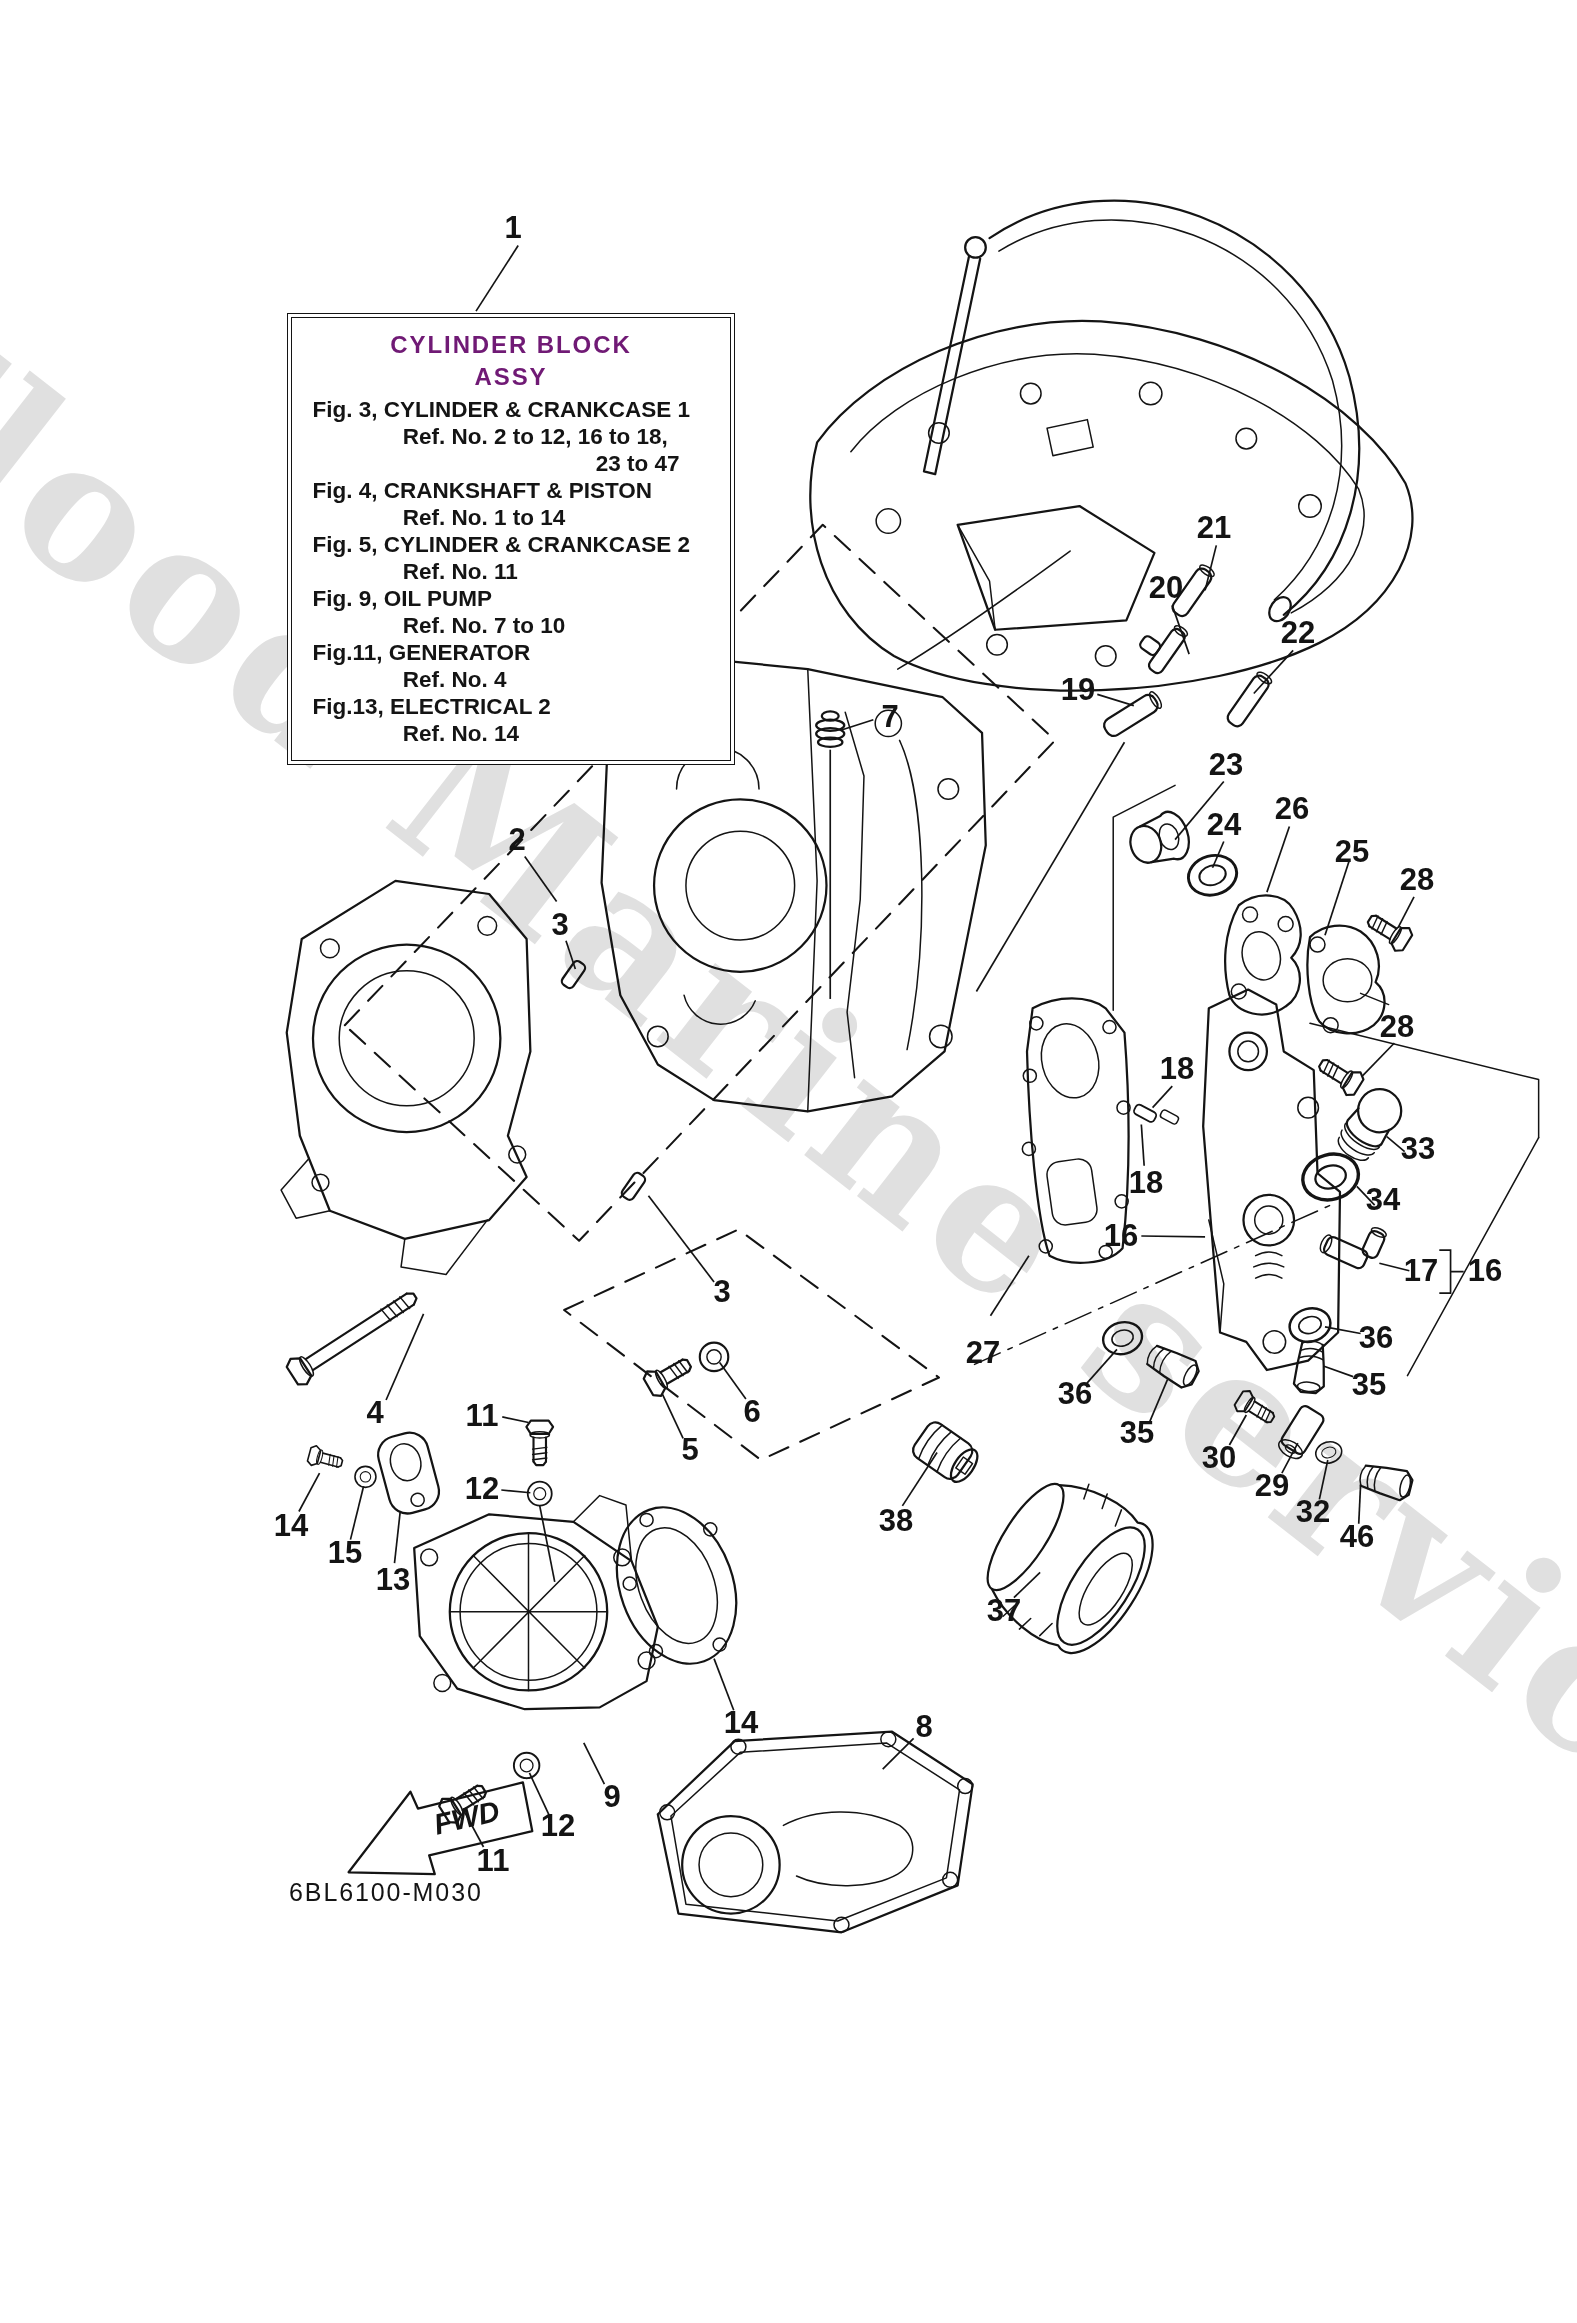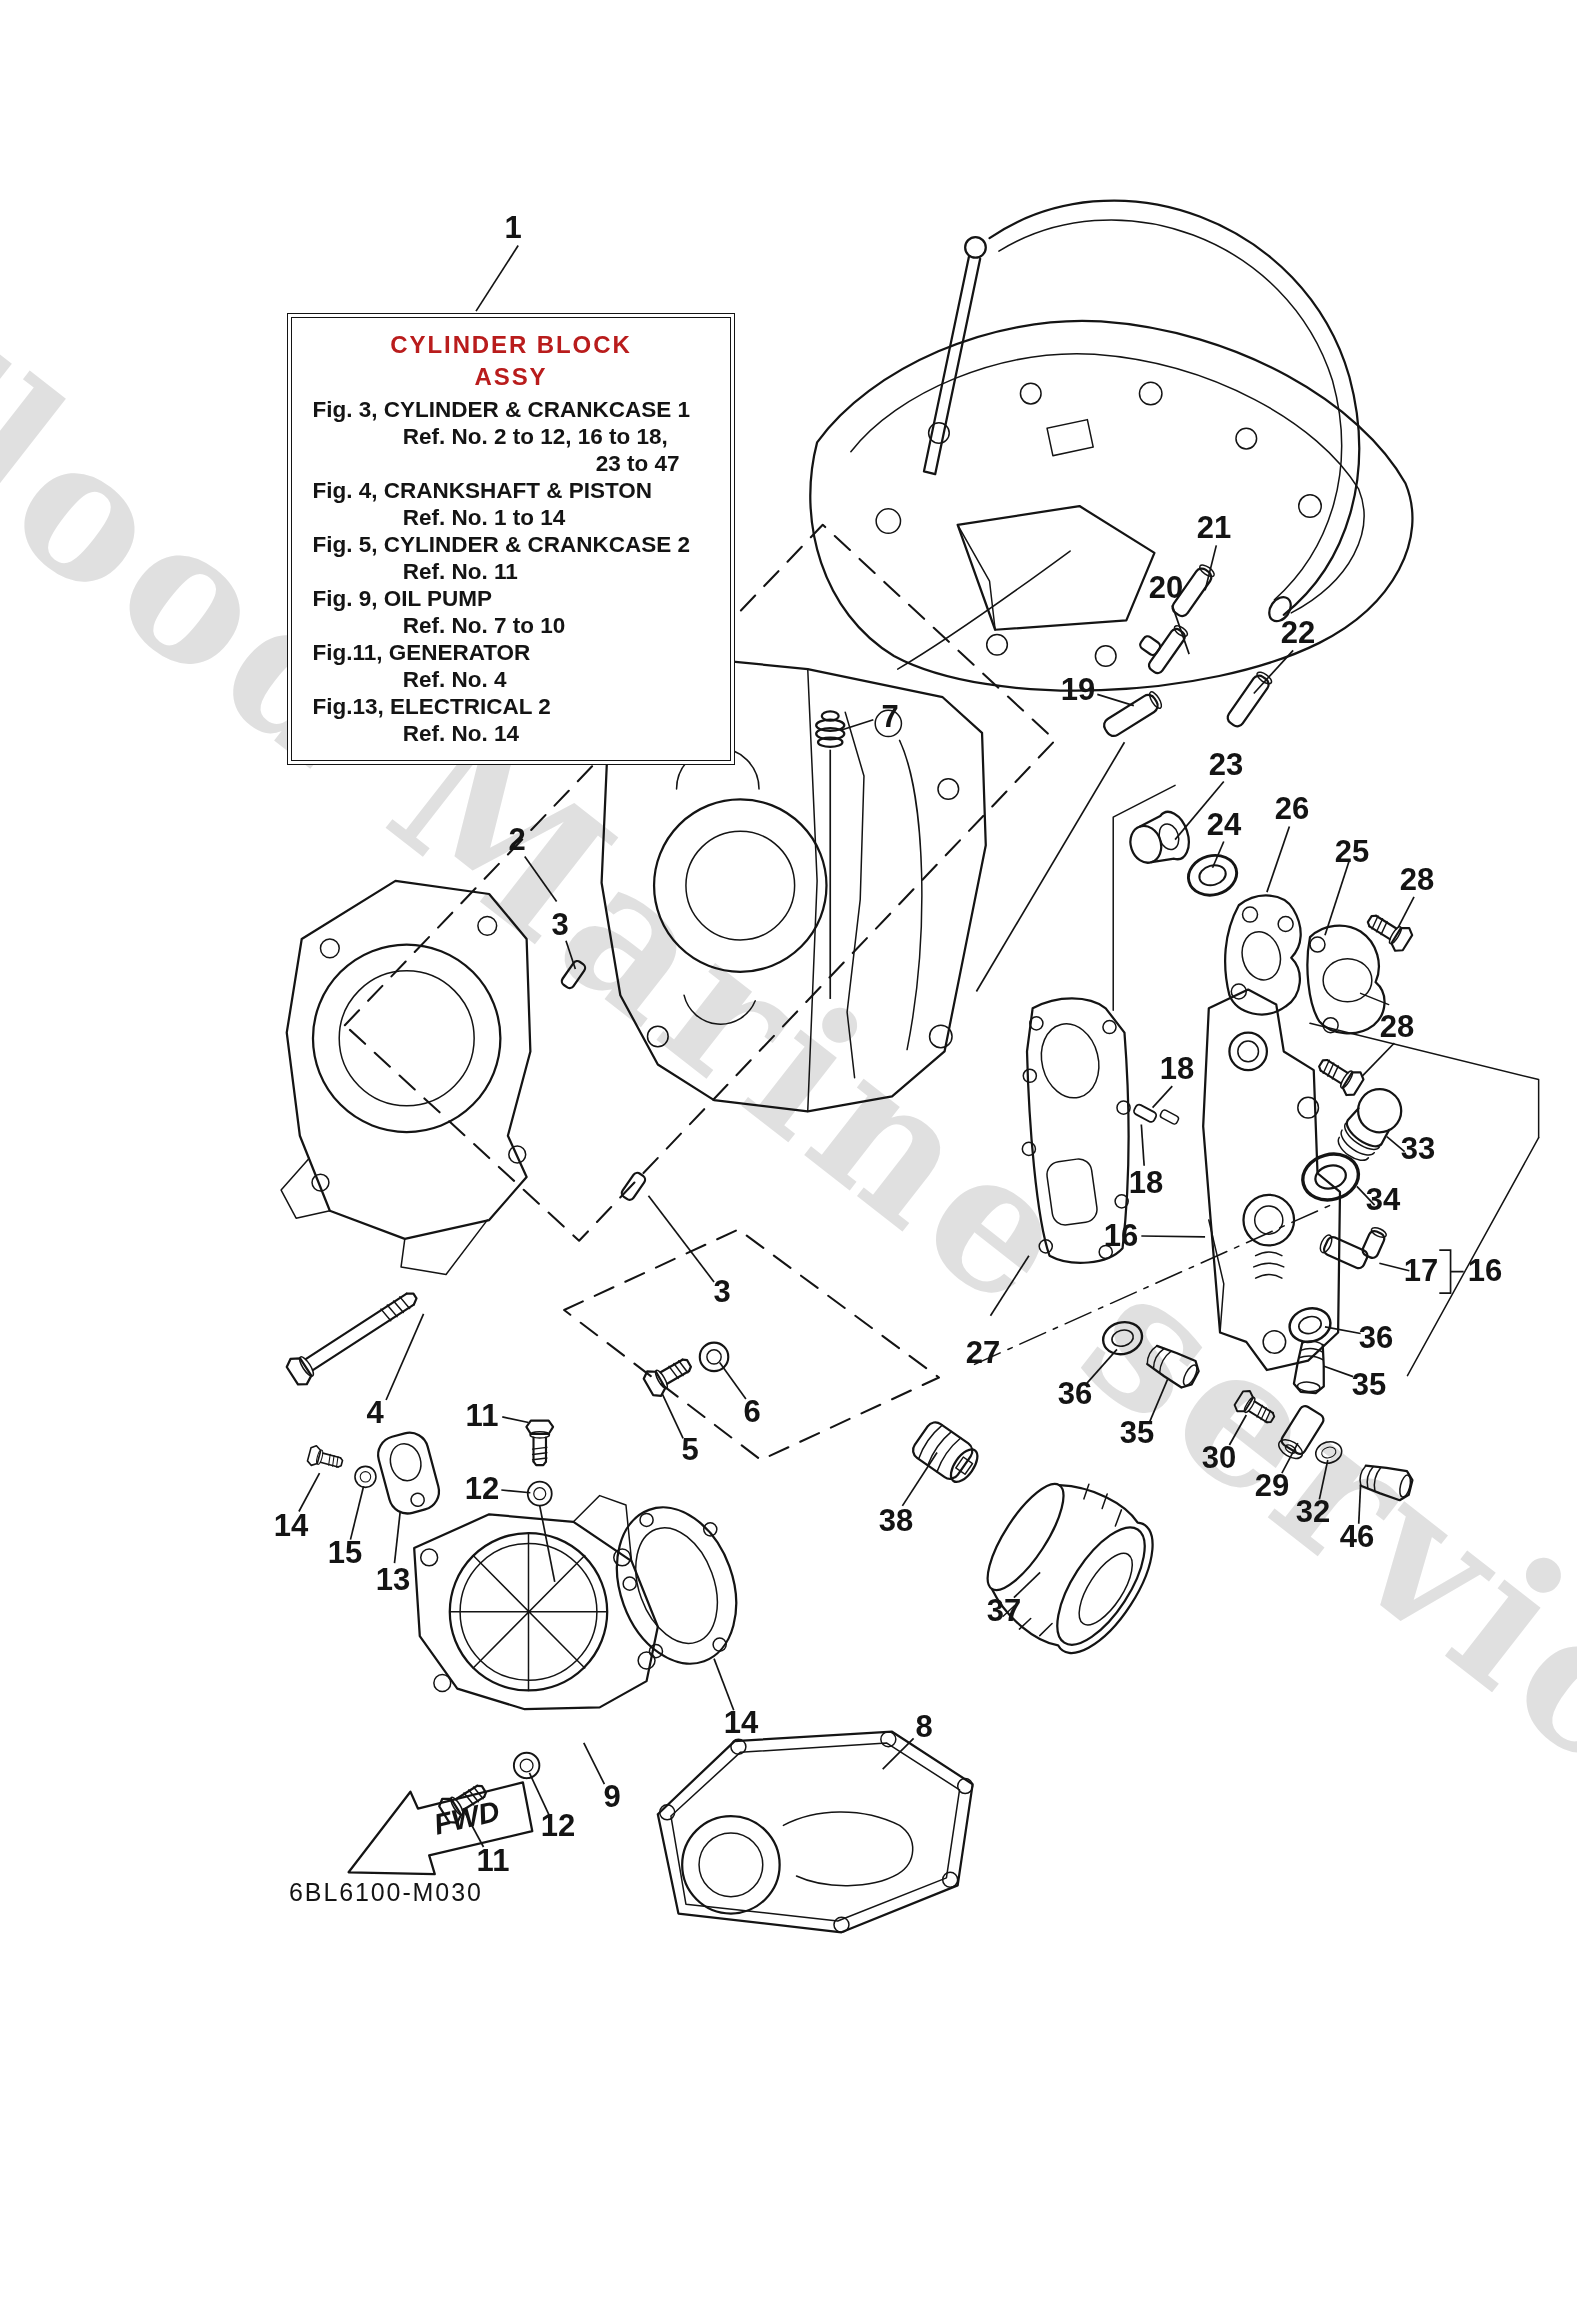--- a/index.html
+++ b/index.html
@@ -29,21 +29,21 @@
   }
   .info-box{
     position:absolute; left:287px; top:313px; width:448px; height:452px;
     border:1.9px solid #141414; background:#ffffff; box-sizing:border-box;
   }
   .info-box-inner{
     position:absolute; inset:2.8px; border:1.9px solid #141414; box-sizing:border-box;
     padding-top:11.2px;
   }
   .ib-title{
-    text-align:center; font:700 24px "Liberation Sans", sans-serif; color:#b91c1c;
+    text-align:center; font:700 24px "Liberation Sans", sans-serif; color:#701a75;
     line-height:32px; letter-spacing:1.9px;
   }
   .ib-lines{ margin-top:3px; }
   .figline{
     font:700 22.5px "Liberation Sans", sans-serif; color:#141414; line-height:27px;
     white-space:nowrap;
   }
   .figline.ind0{ padding-left:20.6px; }
   .figline.ind1{ padding-left:111px; }
   .figline.ind2{ padding-left:304px; }

